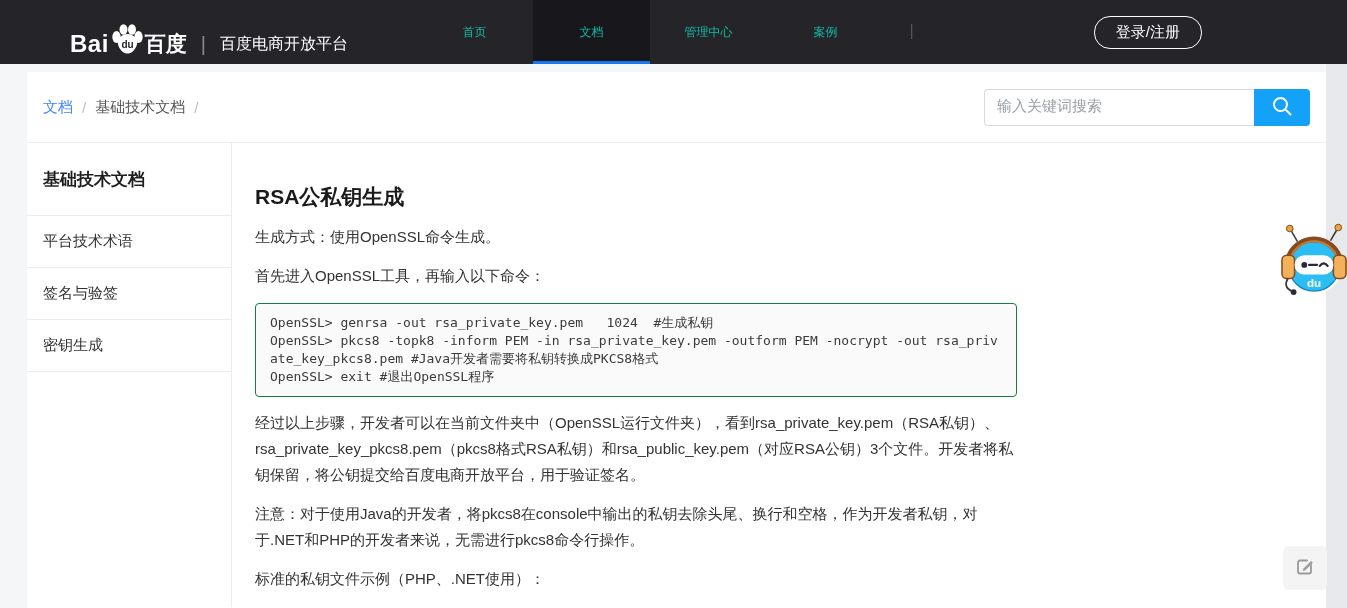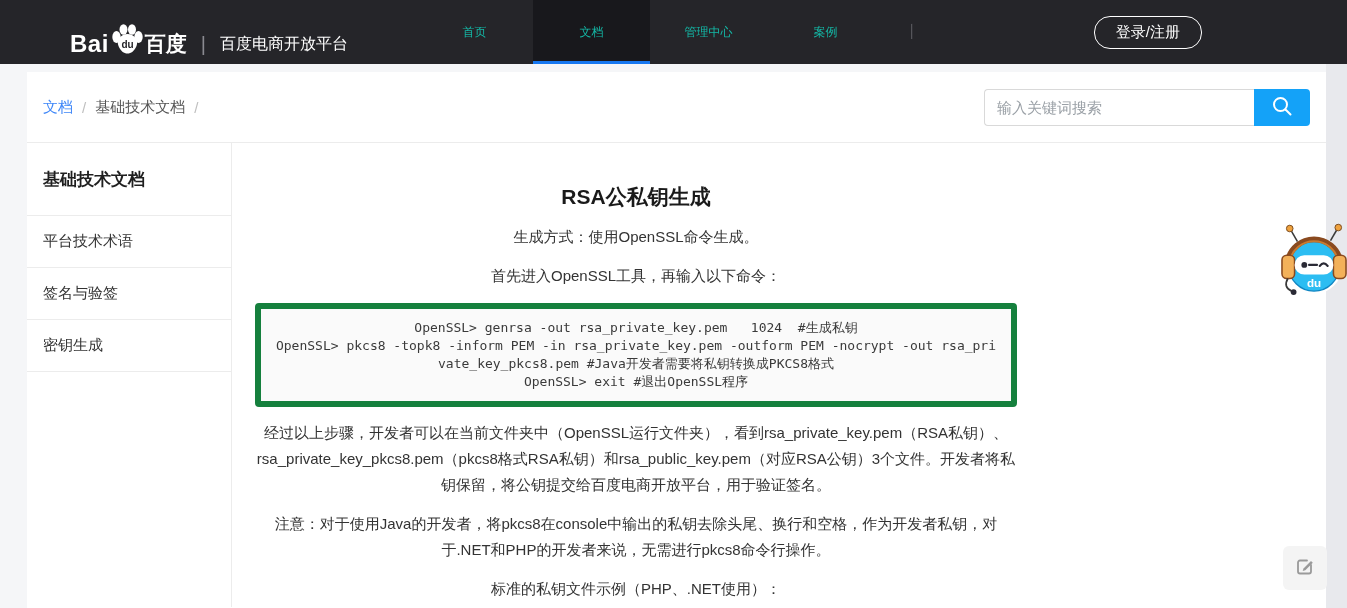--- a/index.html
+++ b/index.html
@@ -25,34 +25,34 @@
   .right-strip { position:absolute; top:0; right:0; bottom:0; width:21px; background:#e8e9ed; }
   .card { background:#fff; height:536px; position:relative; }
 
   
   .breadcrumb-row { height:71px; display:flex; align-items:center; padding:0 16px; border-bottom:1px solid #ececec; }
   .breadcrumb { font-size:15px; display:flex; align-items:center; }
   .bc-link { color:#3f87f8; text-decoration:none; cursor:pointer; }
   .bc-sep { color:#bfbfbf; margin:0 9px; }
   .bc-current { color:#555; }
   .search-box { margin-left:auto; display:flex; }
-  .search-input { width:270px; height:37px; border:1px solid #d9d9d9; border-right:none; border-radius:4px 0 0 4px; padding:0 12px; font-size:15px; color:#333; outline:none; font-family:Liberation Sans, sans-serif; }
+  .search-input { width:270px; height:37px; border:1px solid #d9d9d9; border-right:none; border-radius:4px 0 0 4px; padding:0 12px; font-size:15px; color:#333; outline:none; font-family:Liberation Mono, monospace; }
   .search-input::placeholder { color:#9aa0a6; }
   .search-btn { width:56px; height:37px; background:#14a2f8; border:none; border-radius:0 4px 4px 0; cursor:pointer; display:flex; align-items:center; justify-content:center; }
 
   
   .content-row { display:flex; height:464px; }
   .sidebar { width:205px; border-right:1px solid #ececec; flex-shrink:0; }
   .sidebar-title { padding:25px 16px 24px; font-size:17px; font-weight:bold; color:#1f1f1f; border-bottom:1px solid #ececec; }
   .sidebar-item { padding:16px 16px; font-size:15px; color:#333; border-bottom:1px solid #ececec; cursor:pointer; }
 
-  .main { width:812px; padding:21px 27px 0 23px;text-align:center; }
+  .main { width:812px; padding:21px 27px 0 23px; }
   .doc-title { font-size:21px; color:#1a1a1a; font-weight:bold; margin-top:19px; }
   .para { font-size:15px; color:#333; line-height:26px; margin-top:13px; }
-  .codeblock { margin-top:14px; background:#fafafa; border:6px solid #15803d; border-radius:4px; padding:10px 14px; font-family:"DejaVu Sans Mono","Liberation Mono",monospace; font-size:13px; line-height:18px; color:#3a3a3a; }
+  .codeblock { margin-top:14px; background:#fafafa; border:1px solid #15803d; border-radius:4px; padding:10px 14px; font-family:"DejaVu Sans Mono","Liberation Mono",monospace; font-size:13px; line-height:18px; color:#3a3a3a; }
   .code-line { white-space:pre-wrap; word-break:break-all; }
 
   
   .mascot { position:absolute; left:1281px; top:222px; width:66px; height:80px; cursor:pointer; z-index:20; }
   
   .feedback-btn { position:absolute; left:1283px; top:546px; width:44px; height:44px; background:#f4f4f4; border:none; border-radius:6px; cursor:pointer; display:flex; align-items:center; justify-content:center; z-index:20; }
 </style>
 </head>
 <body>
 

